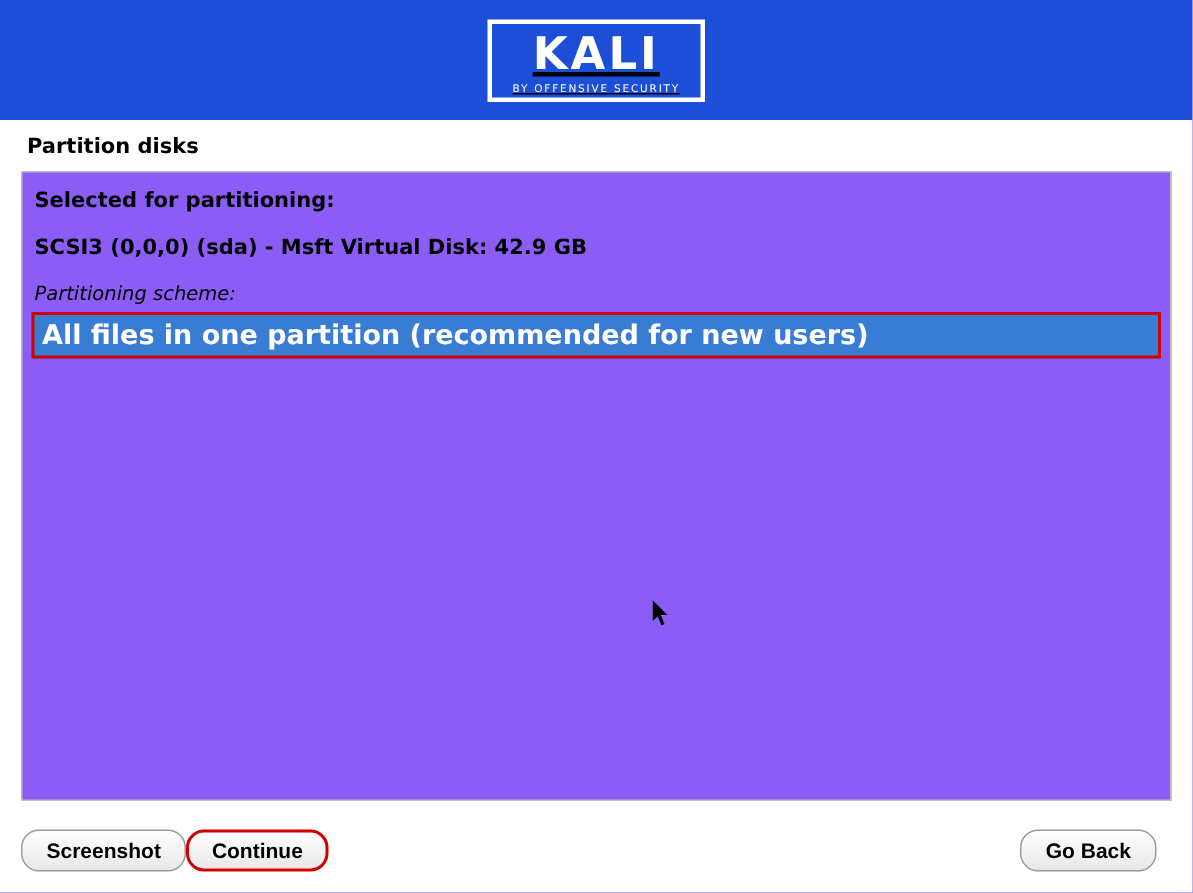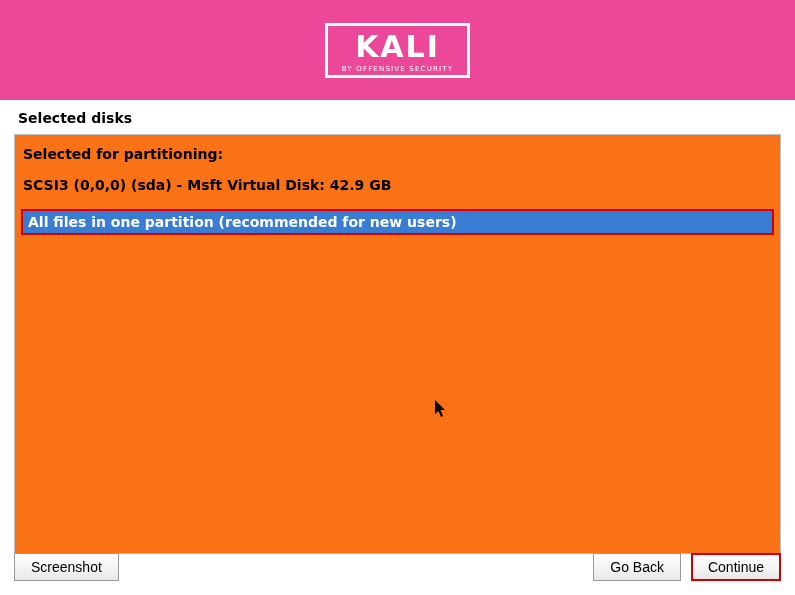--- a/index.html
+++ b/index.html
@@ -6,25 +6,26 @@
     body {
       width: 795px;
       height: 595px;
       font-family: "DejaVu Sans", Arial, sans-serif;
       font-size: 14px;
       background: #ffffff;
       overflow: hidden;
     }
     .header-bar {
       width: 100%;
-      height: 100px;
-      background: #ec4899;
+      height: 80px;
+      background: #1d4ed8;
       display: flex;
       align-items: center;
       justify-content: center;
+      text-decoration: underline;
     }
     .logo-box {
       border: 3px solid #ffffff;
       padding: 6px 14px 2px 14px;
       display: flex;
       flex-direction: column;
       align-items: center;
     }
     .logo-text {
       color: #ffffff;
@@ -43,21 +44,21 @@
       padding: 10px 18px 8px 18px;
       font-weight: bold;
       font-size: 14px;
       color: #000;
     }
     .main-panel {
       margin: 0 14px;
       border: 1px solid #bfbfbf;
       height: 420px;
       padding: 10px 0 0 0;
-      background: #f97316;
+      background: #8b5cf6;
     }
     .panel-text {
       padding: 0 8px;
       margin-bottom: 12px;
       font-weight: bold;
       color: #000;
       line-height: 1.35;
     }
     .panel-text.disk {
       margin-bottom: 14px;
@@ -71,21 +72,21 @@
       font-size: 13px;
       margin-bottom: 4px;
       color: #000;
     }
     .options-list {
       margin: 0 6px;
     }
     .option-row {
       padding: 4px 6px;
       font-weight: bold;
-      font-size: 14px;
+      font-size: 18px;
       color: #000;
       cursor: pointer;
     }
     .option-row.selected {
       background: #397cd4;
       color: #ffffff;
       border: 2px solid #d10000;
       padding: 3px 5px;
     }
     .footer-bar {
@@ -93,23 +94,23 @@
       bottom: 0;
       left: 0;
       right: 0;
       padding: 14px;
       display: flex;
       align-items: center;
     }
     .btn {
       background: linear-gradient(#ffffff, #e8e8e8);
       border: 1px solid #9a9a9a;
-      border-radius: 0;
+      border-radius: 12px;
       padding: 5px 16px;
-      font-weight: normal;
+      font-weight: bold;
       font-size: 14px;
       color: #000;
       cursor: pointer;
     }
     .btn.goback { margin-left: auto; margin-right: 10px; }
     .btn.continue { border: 2px solid #d10000; padding: 4px 15px; }
     .cursor-arrow {
       position: absolute;
       left: 435px;
       top: 400px;
@@ -121,34 +122,35 @@
 </head>
 <body>
 
 <div class="header-bar">
   <div class="logo-box">
     <div class="logo-text">KALI</div>
     <div class="logo-subtitle">BY OFFENSIVE SECURITY</div>
   </div>
 </div>
 
-<div class="page-title">Selected disks</div>
+<div class="page-title">Partition disks</div>
 
 <div class="main-panel">
   <div class="panel-text">Selected for partitioning:</div>
   <div class="panel-text disk">SCSI3 (0,0,0) (sda) - Msft Virtual Disk: 42.9 GB</div>
+  <div class="scheme-label">Partitioning scheme:</div>
 
   <div class="options-list">
     <div class="option-row selected">All files in one partition (recommended for new users)</div>
   </div>
 </div>
 
 <div class="cursor-arrow">
   <svg width="14" height="18" viewBox="0 0 14 18">
     <path d="M0 0 L0 14 L3.5 11 L6 17 L8 16 L5.5 10 L10 10 Z" fill="#000"></path>
   </svg>
 </div>
 
 <div class="footer-bar">
   <button class="btn">Screenshot</button>
+  <button class="btn continue">Continue</button>
   <button class="btn goback">Go Back</button>
-  <button class="btn continue">Continue</button>
 </div>
 
 </body></html>

